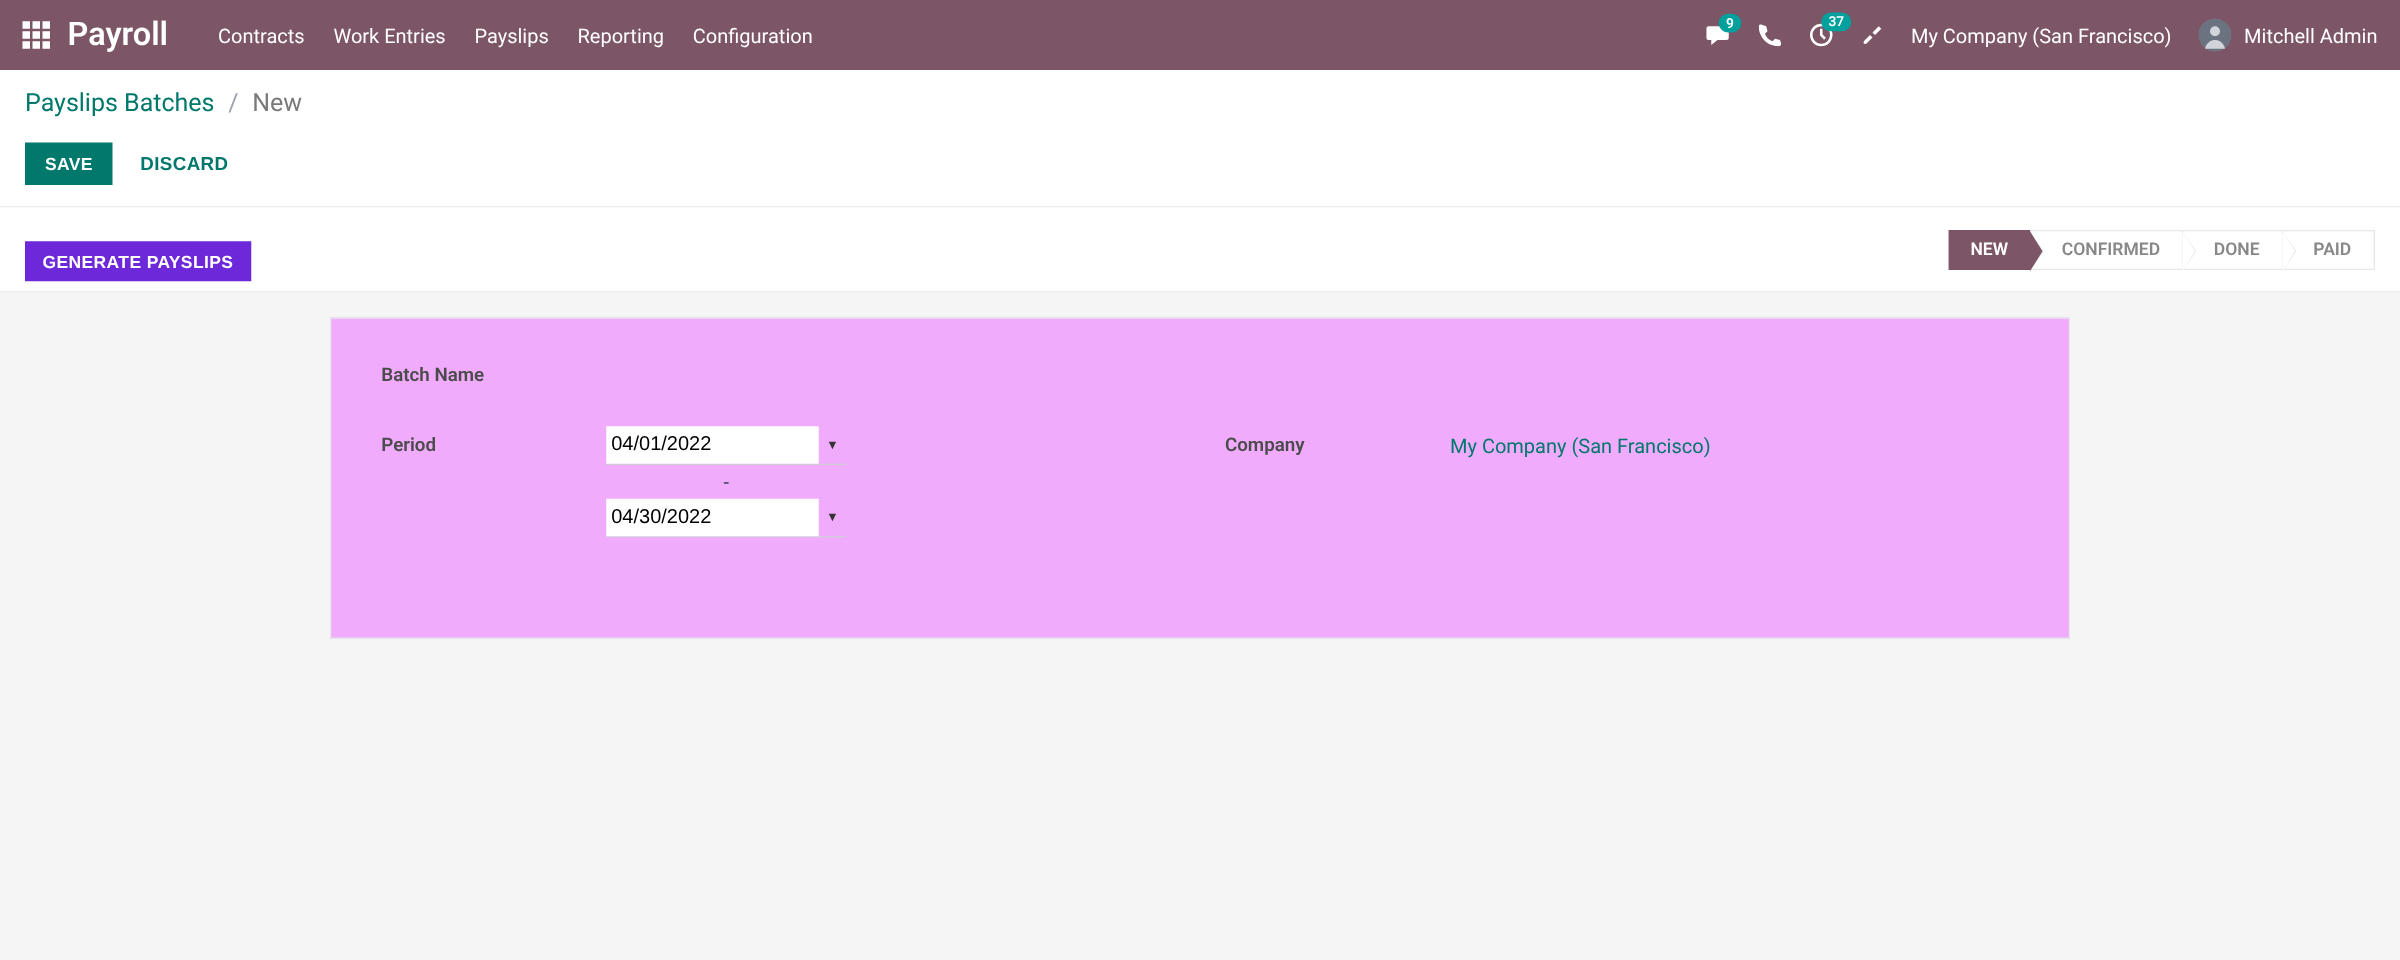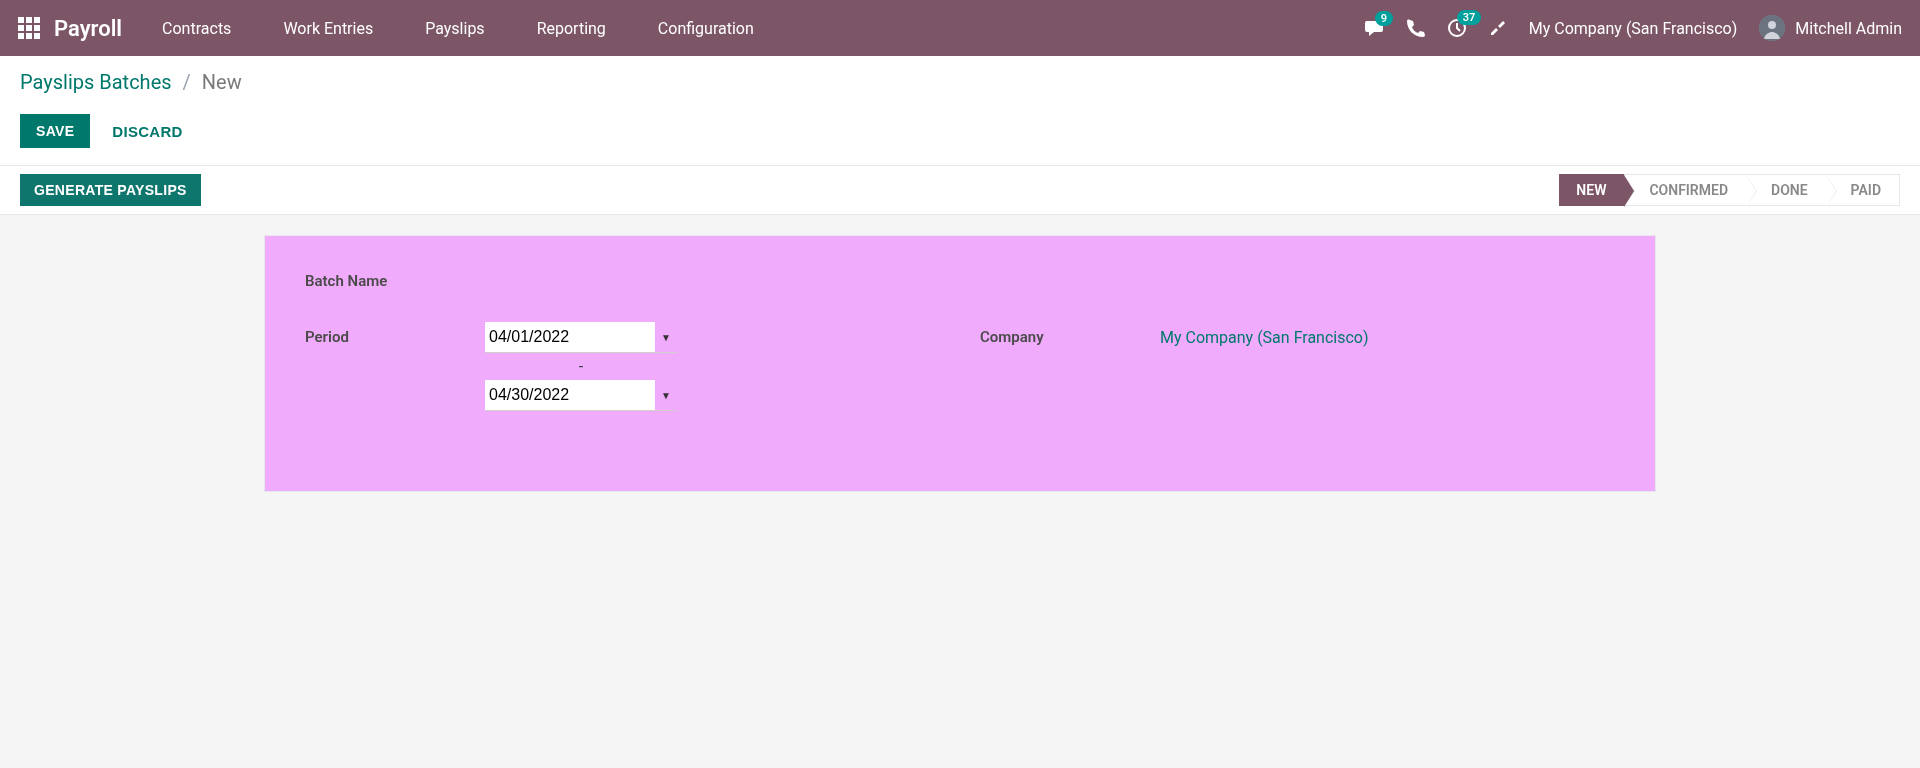--- a/index.html
+++ b/index.html
@@ -1,42 +1,42 @@
 <!DOCTYPE html>
 <html><head>
 <meta charset="utf-8">
 <style>
 * { box-sizing: border-box; margin: 0; padding: 0; }
 body { font-family: -apple-system, BlinkMacSystemFont, "Segoe UI", Roboto, "Helvetica Neue", Arial, sans-serif; background: #f5f5f5; color: #374151; }
 
 .topnav { background: #7c5566; height: 56px; display: flex; align-items: center; padding: 0 18px; color: #fff; gap: 10px; }
 .apps-icon { width: 22px; height: 22px; display: inline-flex; flex-wrap: wrap; gap: 2px; }
 .apps-icon span { width: 6px; height: 6px; background: #fff; }
-.app-title { font-size: 22px; font-weight: 600; margin-left: 4px; margin-right: 30px; text-align: center; }
-.nav-links { display: flex; gap: 52px; flex: 1; }
+.app-title { font-size: 26px; font-weight: 600; margin-left: 4px; margin-right: 30px; text-align: center; }
+.nav-links { display: flex; gap: 23px; flex: 1; }
 .nav-link { color: #fff; font-size: 16px; cursor: pointer; }
 .nav-right { display: flex; align-items: center; gap: 22px; }
 .icon-btn { position: relative; cursor: pointer; display: inline-flex; align-items: center; }
 .badge { position: absolute; top: -8px; left: 10px; background: #00a09d; color: #fff; border-radius: 10px; font-size: 11px; padding: 1px 6px; font-weight: 600; }
 .avatar { width: 26px; height: 26px; border-radius: 50%; background: #888; display: inline-block; }
 .company-label { font-size: 16px; }
 .user-area { display: flex; align-items: center; gap: 10px; cursor: pointer; }
 
 .breadcrumb-bar { background: #fff; padding: 14px 20px 8px; }
 .breadcrumb { font-size: 20px; }
 .breadcrumb .bc-primary { color: #00786b; cursor: pointer; }
 .breadcrumb .bc-sep { color: #9ca3af; padding: 0 6px; }
 .breadcrumb .bc-current { color: #7a7a7a; }
 
 .action-bar { background: #fff; padding: 12px 20px 16px; display: flex; gap: 10px; align-items: flex-start; border-bottom: 1px solid #e5e7eb; }
 .btn-primary { background: #00786b; color: #fff; border: none; padding: 9px 16px; font-weight: 700; font-size: 14px; cursor: pointer; letter-spacing: 0.3px; }
 .btn-secondary { background: transparent; color: #00786b; border: none; padding: 9px 12px; font-weight: 700; font-size: 15px; cursor: pointer; letter-spacing: 0.3px; }
 
 .status-bar { background: #fff; border-bottom: 1px solid #e5e7eb; padding: 8px 20px; display: flex; align-items: center; justify-content: space-between; }
-.btn-generate { background: #0f766e; color: #fff; border: none; padding: 8px 14px; font-weight: 700; font-size: 14px; cursor: pointer; letter-spacing: 0.3px; }
+.btn-generate { background: #6d28d9; color: #fff; border: none; padding: 8px 14px; font-weight: 700; font-size: 14px; cursor: pointer; letter-spacing: 0.3px; margin-top: 19px; }
 .status-steps { display: flex; align-items: center; }
 .step { position: relative; padding: 7px 18px 7px 24px; font-size: 14px; font-weight: 600; color: #888; background: #fff; border: 1px solid #e5e7eb; margin-left: -1px; cursor: pointer; }
 .step:first-child { padding-left: 16px; }
 .step.active { background: #7c5566; color: #fff; border-color: #7c5566; }
 .step::after { content: ""; position: absolute; right: -10px; top: 0; bottom: 0; width: 0; height: 0; border-top: 16px solid transparent; border-bottom: 16px solid transparent; border-left: 10px solid #fff; z-index: 2; }
 .step.active::after { border-left-color: #7c5566; }
 .step::before { content: ""; position: absolute; right: -11px; top: 0; bottom: 0; width: 0; height: 0; border-top: 16px solid transparent; border-bottom: 16px solid transparent; border-left: 11px solid #e5e7eb; z-index: 1; }
 .step:last-child::after, .step:last-child::before { display: none; }
 
 .form-card { background: #f0abfc; margin: 20px auto; max-width: 1392px; border: 1px solid #e5e7eb; padding: 36px 40px 80px; }

